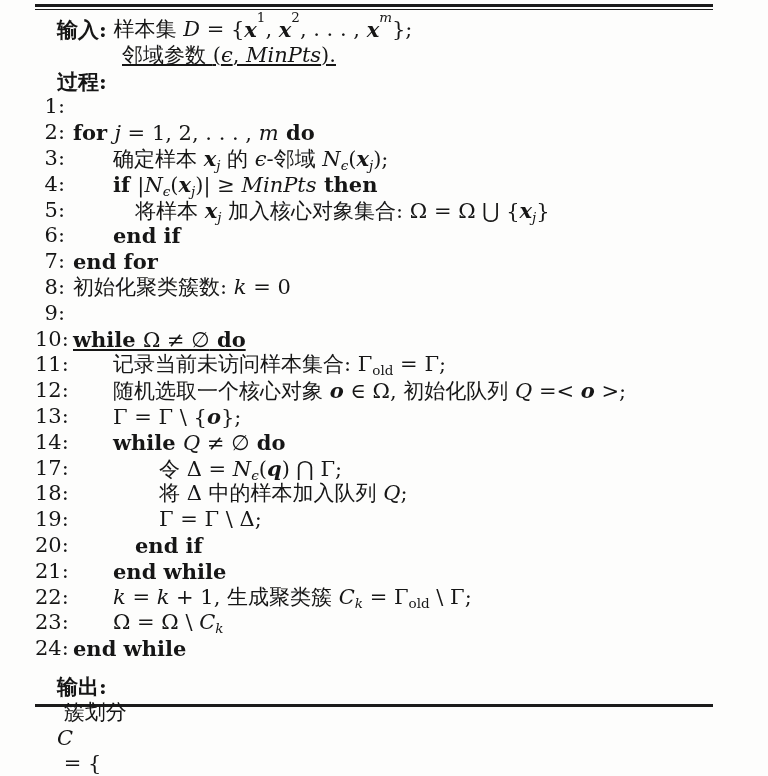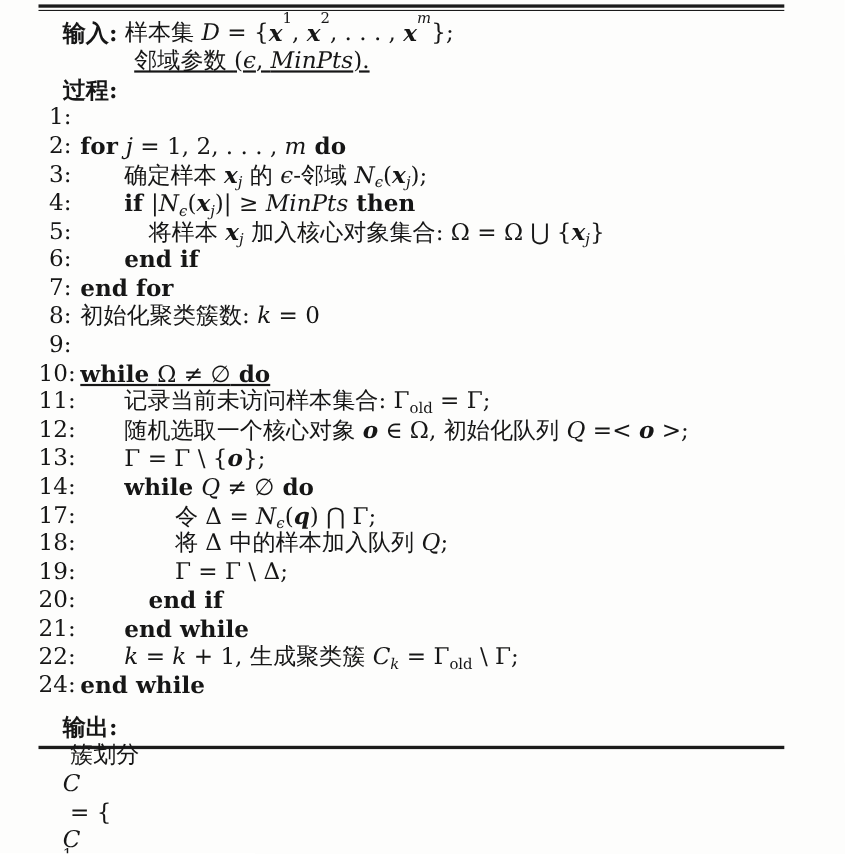--- a/index.html
+++ b/index.html
@@ -96,18 +96,19 @@
         <div class="line step"><span class="num">11:</span><span class="body" style="padding-left: 40px;"><span class="s-c">记录当前未访问样本集合: </span><span class="s-u">Γ</span><sub class="s-subu">old</sub><span class="s-u"> = Γ;</span></span></div>
         <div class="line step"><span class="num">12:</span><span class="body" style="padding-left: 40px;"><span class="s-c">随机选取一个核心对象 </span><span class="s-bi">o</span><span class="s-u"> ∈ Ω,</span><span class="s-c"> 初始化队列 </span><span class="s-i">Q</span><span class="s-u"> =&lt; </span><span class="s-bi">o</span><span class="s-u"> &gt;;</span></span></div>
         <div class="line step"><span class="num">13:</span><span class="body" style="padding-left: 40px;"><span class="s-u">Γ = Γ \ {</span><span class="s-bi">o</span><span class="s-u">};</span></span></div>
         <div class="line step"><span class="num">14:</span><span class="body" style="padding-left: 40px;"><span class="s-b">while </span><span class="s-i">Q</span><span class="s-u"> ≠ ∅</span><span class="s-b"> do</span></span></div>
         <div class="line step"><span class="num">17:</span><span class="body" style="padding-left: 86px;"><span class="s-c">令 </span><span class="s-u">Δ = </span><span class="s-i">N</span><sub class="s-sub">ϵ</sub><span class="s-u">(</span><span class="s-bi">q</span><span class="s-u">) ⋂ Γ;</span></span></div>
         <div class="line step"><span class="num">18:</span><span class="body" style="padding-left: 86px;"><span class="s-c">将 </span><span class="s-u">Δ</span><span class="s-c"> 中的样本加入队列 </span><span class="s-i">Q</span><span class="s-u">;</span></span></div>
         <div class="line step"><span class="num">19:</span><span class="body" style="padding-left: 86px;"><span class="s-u">Γ = Γ \ Δ;</span></span></div>
         <div class="line step"><span class="num">20:</span><span class="body" style="padding-left: 62px;"><span class="s-b">end if</span></span></div>
         <div class="line step"><span class="num">21:</span><span class="body" style="padding-left: 40px;"><span class="s-b">end while</span></span></div>
         <div class="line step"><span class="num">22:</span><span class="body" style="padding-left: 40px;"><span class="s-i">k</span><span class="s-u"> = </span><span class="s-i">k</span><span class="s-u"> + 1,</span><span class="s-c"> 生成聚类簇 </span><span class="s-i">C</span><sub class="s-sub">k</sub><span class="s-u"> = Γ</span><sub class="s-subu">old</sub><span class="s-u"> \ Γ;</span></span></div>
+        <div class="line step"><span class="num">23:</span><span class="body" style="padding-left: 40px;"><span class="s-u">Ω = Ω \ </span><span class="s-i">C</span><sub class="s-sub">k</sub></span></div>
         <div class="line step"><span class="num">24:</span><span class="body" style="padding-left: 0px;"><span class="s-b">end while</span></span></div>
         <div class="line output"><span class="s-bc">输出:</span><span class="s-c"> 簇划分 </span><span class="s-si">C</span><span class="s-u"> = {</span><span class="s-i">C</span><sub class="s-subu">1</sub><span class="s-u">, </span><span class="s-i">C</span><sub class="s-subu">2</sub><span class="s-u">, . . . , </span><span class="s-i">C</span><sub class="s-sub">k</sub><span class="s-u">}</span></div>
       </div>
     <div class="rule-bottom"></div>
   </div>
 </div>
 
 </body></html>

